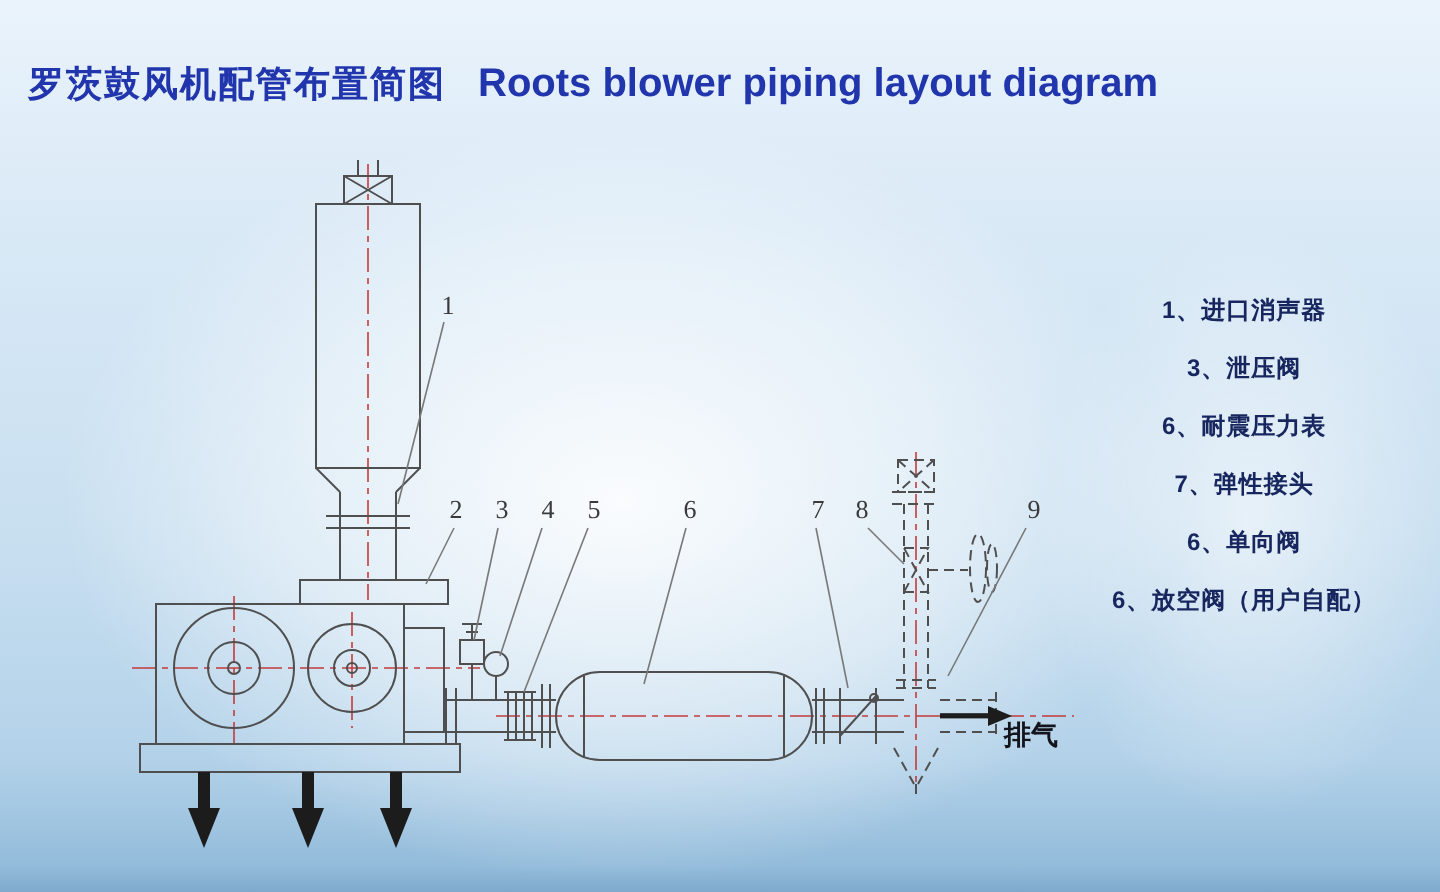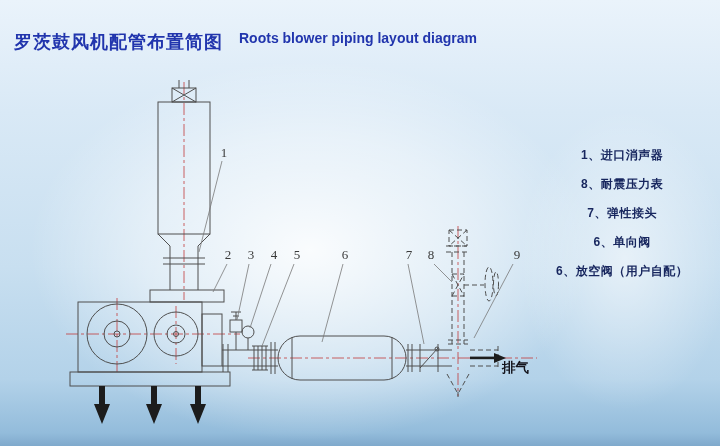--- a/index.html
+++ b/index.html
@@ -13,25 +13,25 @@
     background: radial-gradient(closest-side, rgba(255,255,255,0.9), rgba(255,255,255,0.45) 60%, rgba(255,255,255,0) 100%);
     pointer-events:none;
   }
   .glow2 {
     position:absolute; left:520px; top:110px; width:210px; height:300px;
     background: radial-gradient(closest-side, rgba(255,255,255,0.55), rgba(255,255,255,0) 100%);
     pointer-events:none;
   }
   .title-row {
     position:absolute; top:30px; left:14px;
-    display:flex; gap:16px; align-items:flex-start;
+    display:flex; gap:16px; align-items:flex-end;
     color:#2135ad; white-space:nowrap;
   }
   .title-cn { font-size:18px; font-weight:bold; letter-spacing:1px; }
-  .title-en { font-size:14px; font-weight:bold; }
+  .title-en { font-size:20px; font-weight:bold; }
   .legend { position:absolute; left:556px; top:141px; margin:0; padding:0; list-style:none; }
   .legend li {
     font-size:12px; font-weight:600; color:#17265e;
     line-height:29px; white-space:nowrap; letter-spacing:0.5px;text-align:center;
   }
   svg.diagram { position:absolute; left:0; top:0; }
   .co { font-size:13px; fill:#3a3a3a; font-family:"Liberation Serif", serif; }
   .exhaust { font-size:13.5px; font-weight:bold; fill:#14141c; font-family:"Liberation Sans", sans-serif; }
 </style>
 </head>
@@ -41,21 +41,22 @@
   <div class="glow"></div>
   <div class="glow2"></div>
 
   <div class="title-row">
     <span class="title-cn">罗茨鼓风机配管布置简图</span>
     <span class="title-en">Roots blower piping layout diagram</span>
   </div>
 
   <ul class="legend">
     <li>1、进口消声器</li>
-    <li>8、耐震压力表</li>
+    <li>3、泄压阀</li>
+    <li>6、耐震压力表</li>
     <li>7、弹性接头</li>
     <li>6、单向阀</li>
     <li>6、放空阀（用户自配）</li>
   </ul>
 
   <svg class="diagram" width="720" height="446" viewBox="0 0 720 446">
 
     <g stroke="#c23b3b" stroke-width="0.8" stroke-dasharray="12 3 3 3" fill="none">
       <line x1="184" y1="82" x2="184" y2="300"></line>
       <line x1="66" y1="334" x2="240" y2="334"></line>

